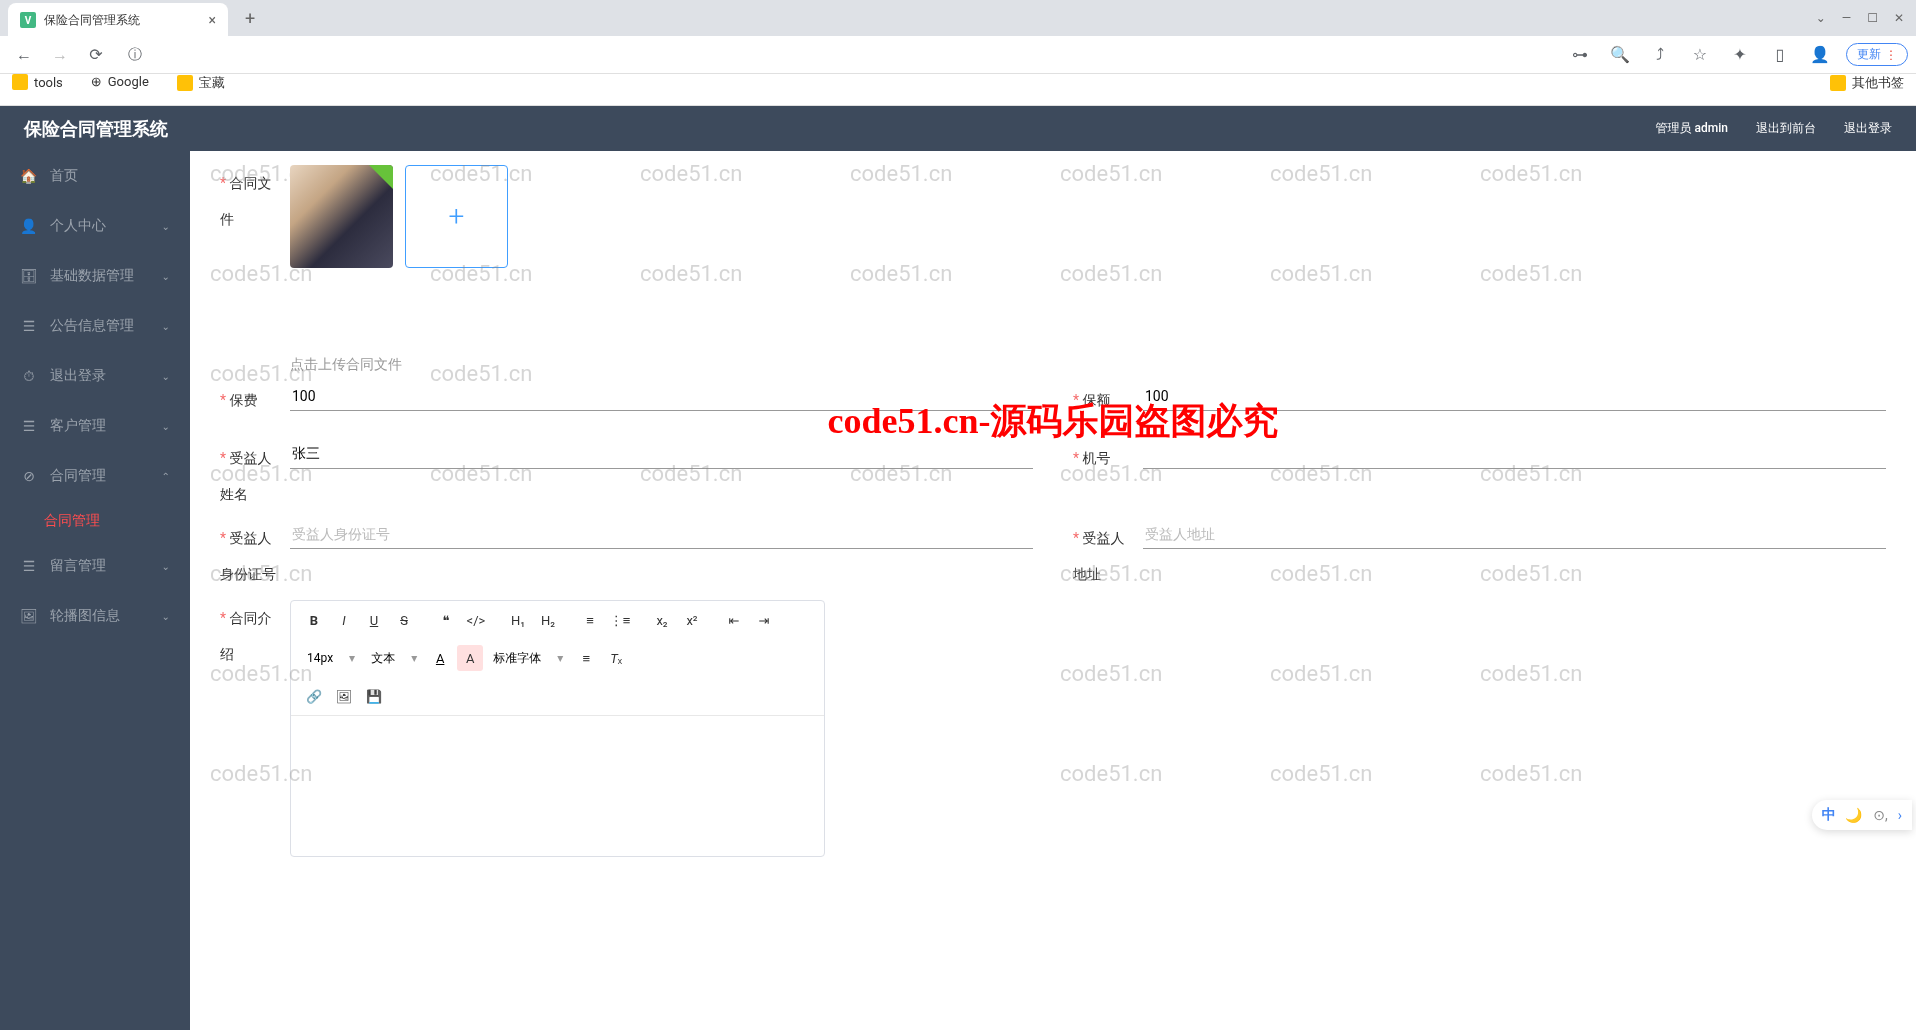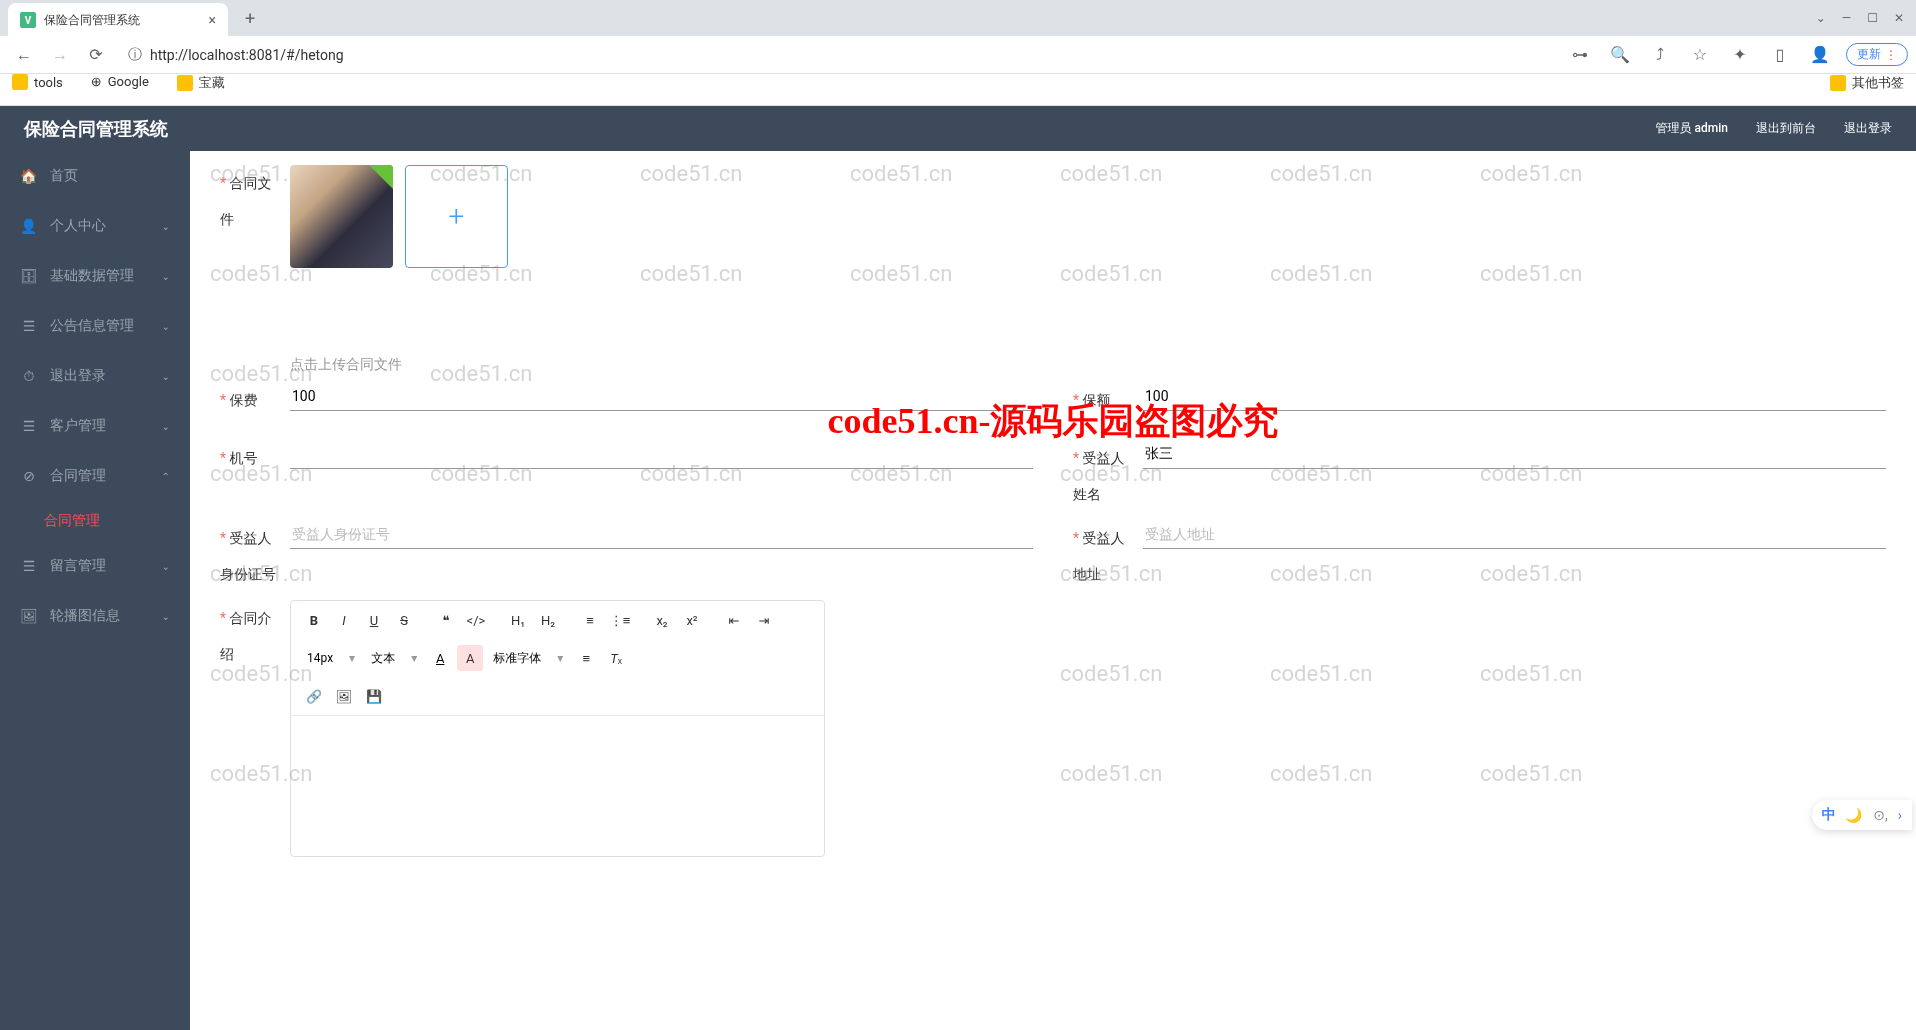--- a/index.html
+++ b/index.html
@@ -85,21 +85,20 @@
       <span class="win-btn">☐</span>
       <span class="win-btn">✕</span>
     </div>
   </div>
   <div class="address-bar">
     <div class="nav-btn">←</div>
     <div class="nav-btn disabled">→</div>
     <div class="nav-btn">⟳</div>
     <div class="url-area">
       <span class="url-icon">ⓘ</span>
-      <span class="url-text">http://localhost:8081/#/hetong</span>
     </div>
     <div class="addr-icons">
       <div class="addr-icon">⊶</div>
       <div class="addr-icon">🔍</div>
       <div class="addr-icon">⤴</div>
       <div class="addr-icon">☆</div>
       <div class="addr-icon">✦</div>
       <div class="addr-icon">▯</div>
       <div class="addr-icon">👤</div>
       <div class="update-btn">
@@ -246,26 +245,26 @@
           <div class="form-control"><input class="uline-input" value="100" style=""></div>
         </div>
         <div class="form-item">
           <div class="form-label req">保额</div>
           <div class="form-control"><input class="uline-input" value="100" style=""></div>
         </div>
       </div>
 
       <div class="form-row">
         <div class="form-item">
+          <div class="form-label req">受益人姓名</div>
+          <div class="form-control"><input class="uline-input" value="张三" style=""></div>
+        </div>
+        <div class="form-item">
           <div class="form-label req">机号</div>
           <div class="form-control"><input class="uline-input" style=""></div>
-        </div>
-        <div class="form-item">
-          <div class="form-label req">受益人姓名</div>
-          <div class="form-control"><input class="uline-input" value="张三" style=""></div>
         </div>
       </div>
 
       <div class="form-row">
         <div class="form-item">
           <div class="form-label req">受益人身份证号</div>
           <div class="form-control"><input class="uline-input" placeholder="受益人身份证号" style=""></div>
         </div>
         <div class="form-item">
           <div class="form-label req">受益人地址</div>

